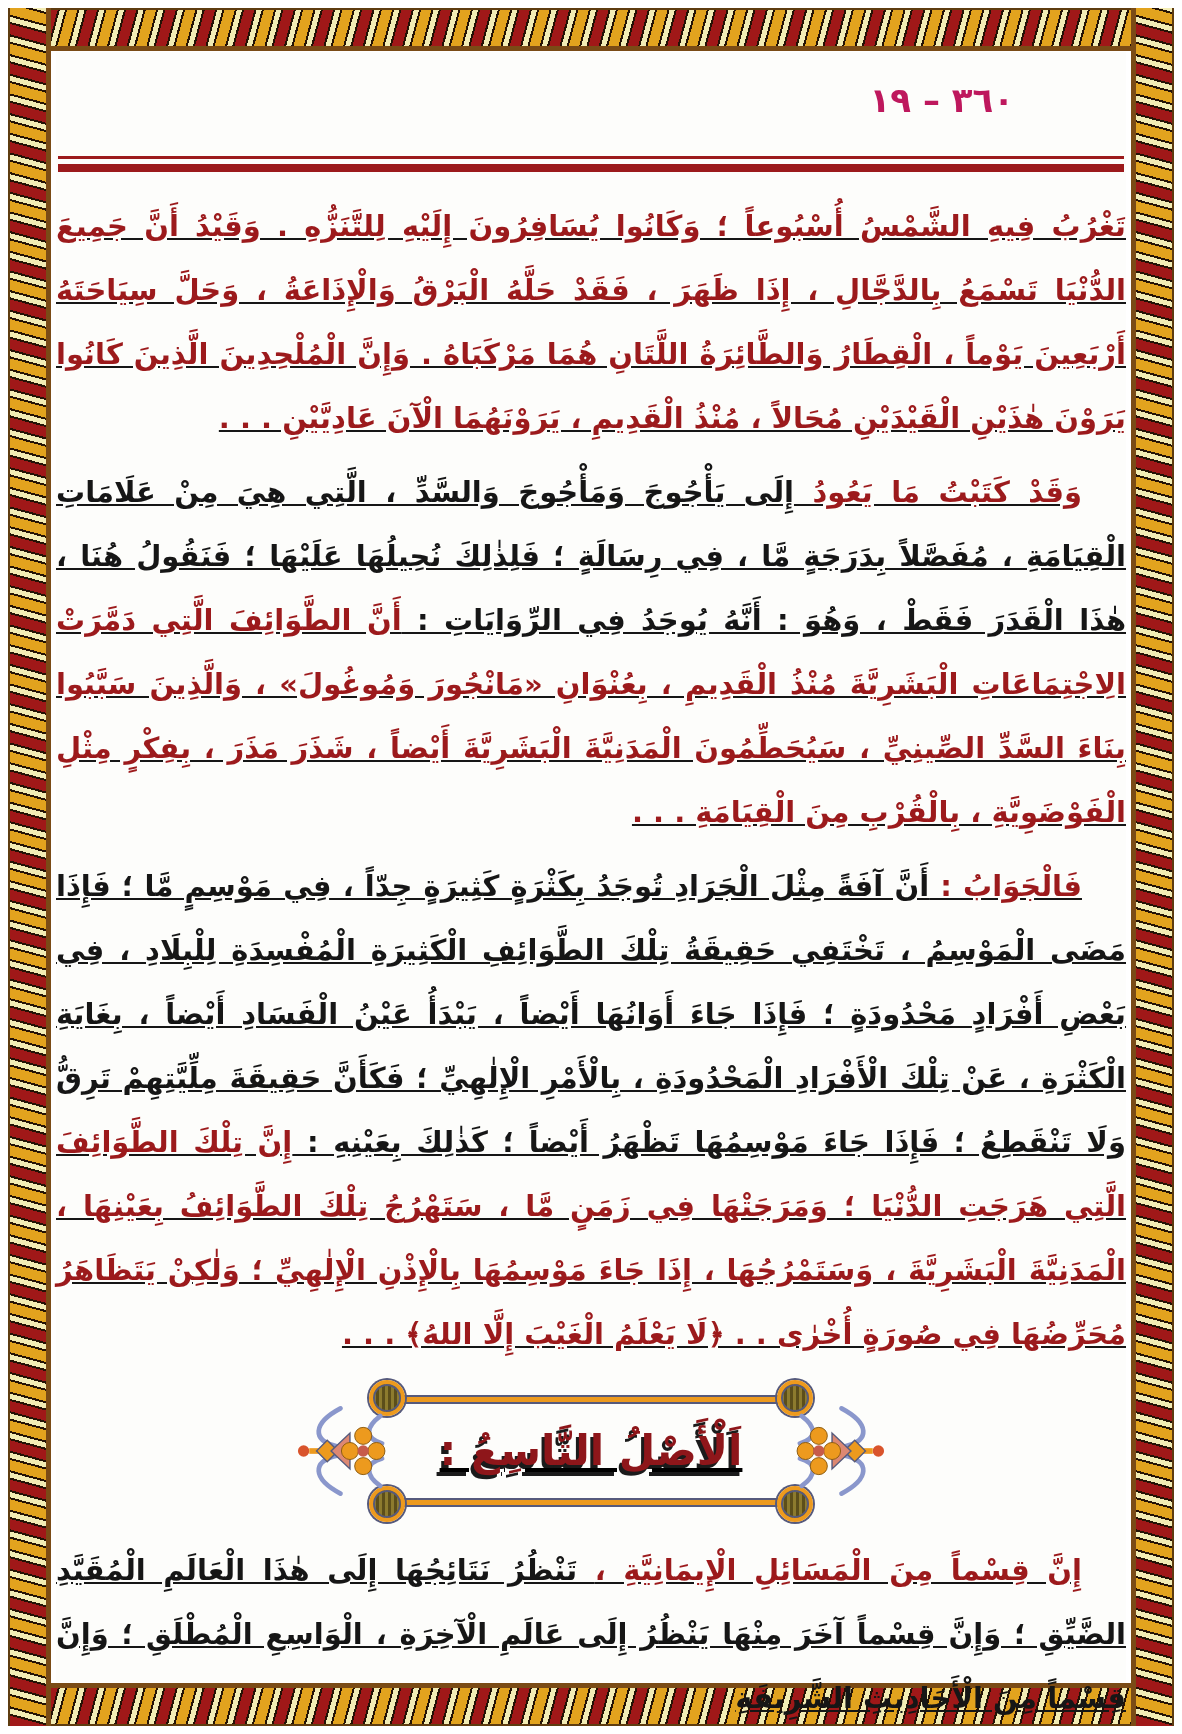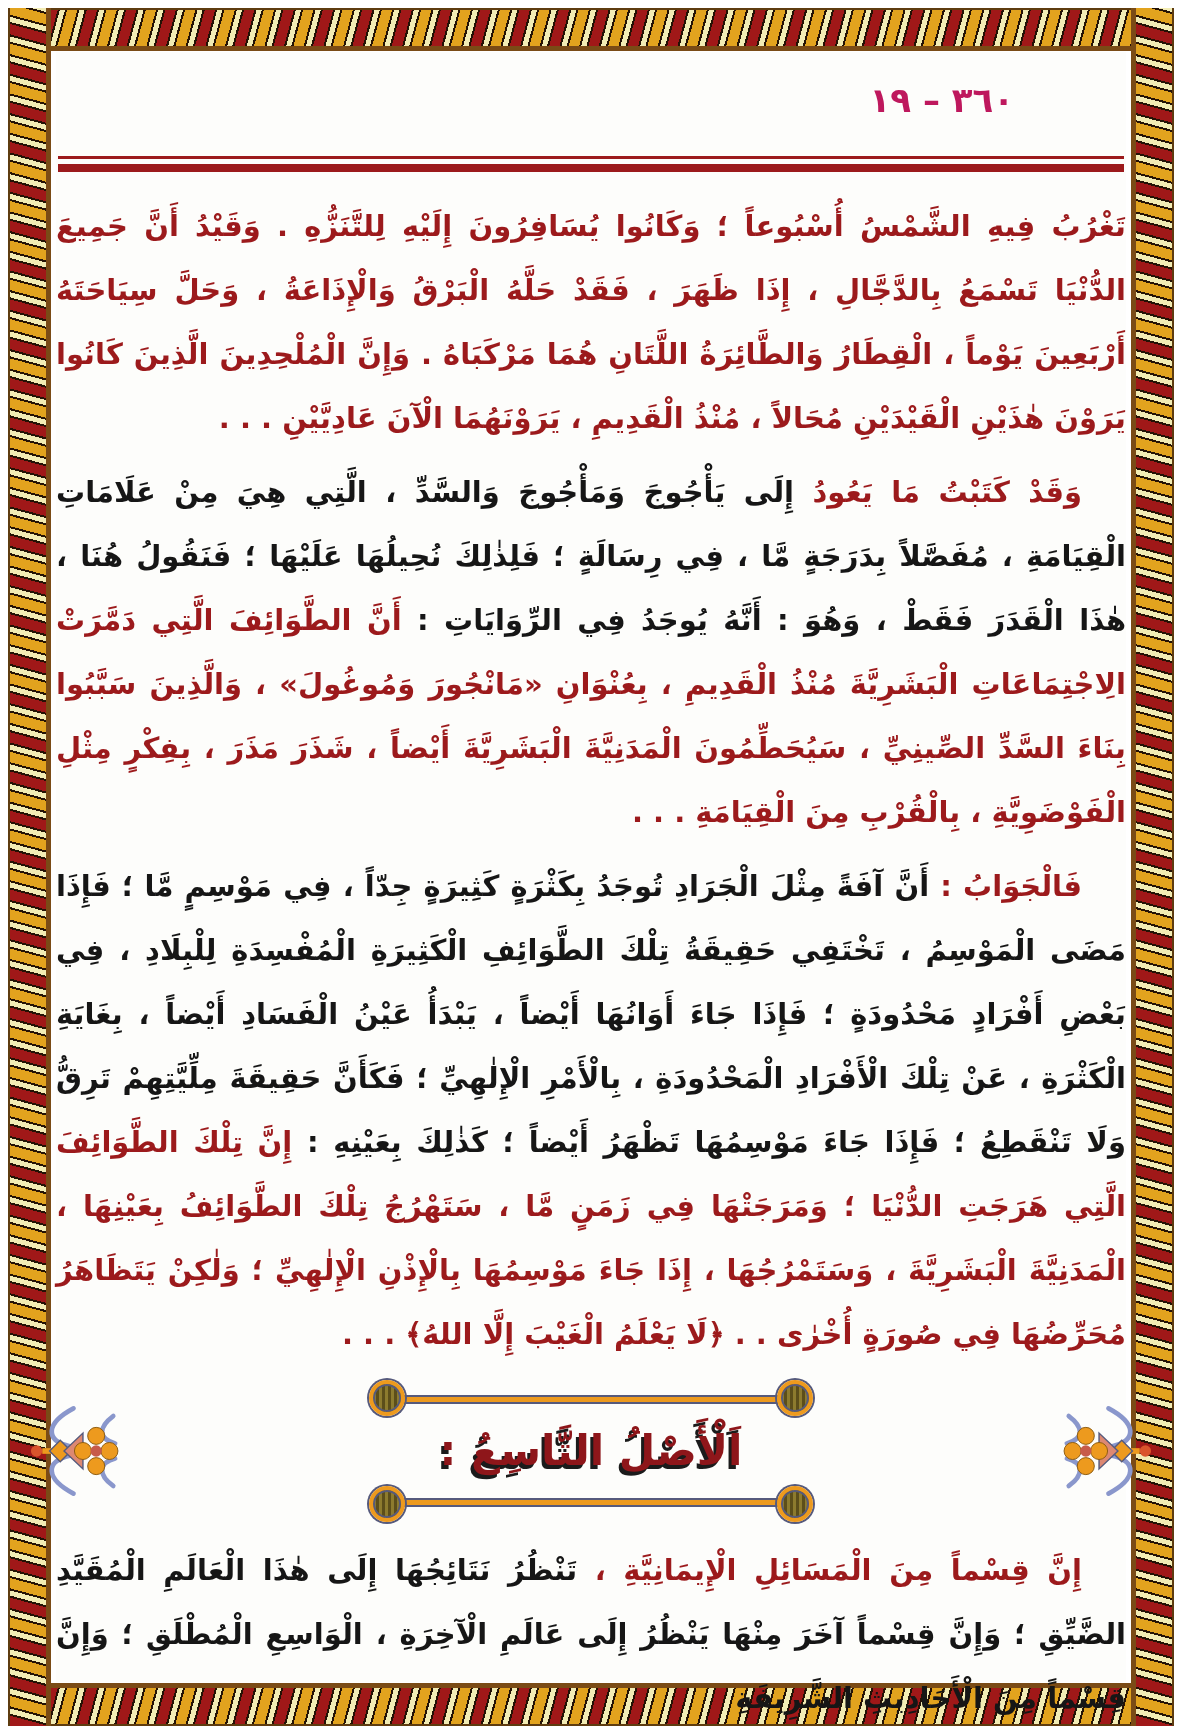--- a/index.html
+++ b/index.html
@@ -32,28 +32,28 @@
   }
   .page-numbers{
     position:absolute;right:112px;top:12px;font-size:34px;font-weight:bold;
     color:#be185d;letter-spacing:2px;
   }
   .double-rule{
     height:16px;margin:4px 2px 22px;
     background:linear-gradient(to bottom,#9C1A1C 0 3px,#fdfdfb 3px 8px,#9C1A1C 8px 16px);
   }
   .body{font-size:29px;font-weight:bold;line-height:64px;text-align:justify;color:#161616;}
-  .para{margin:0 0 10px;}
+  .para{margin:0 0 10px;text-decoration:underline;}
   .para.indent{text-indent:44px;}
   .r{color:#9C1A1C;}
   .k{color:#161616;}
 
   
-  .divider{direction:ltr;display:flex;align-items:center;justify-content:space-between;
-    margin:14px 0 16px;height:142px;}
+  .divider{direction:ltr;display:flex;align-items:center;justify-content:center;
+    margin:14px 0 16px;height:142px;text-decoration:underline;}
   .cartouche{
     position:relative;width:432px;height:98px;flex:none;
     display:flex;align-items:center;justify-content:center;
     border-top:5px solid #ED9A1E;border-bottom:5px solid #ED9A1E;
     box-shadow:0 2px 0 #565A7C,0 -2px 0 #565A7C,inset 0 2px 0 #565A7C,inset 0 -2px 0 #565A7C;
     background:#fdfdfb;
   }
   .divider-title{font-size:42px;font-weight:bold;color:#8E161A;
     text-shadow:-3px 4px 0 #1b1b1b;line-height:1;direction:rtl;}
   .medal{

